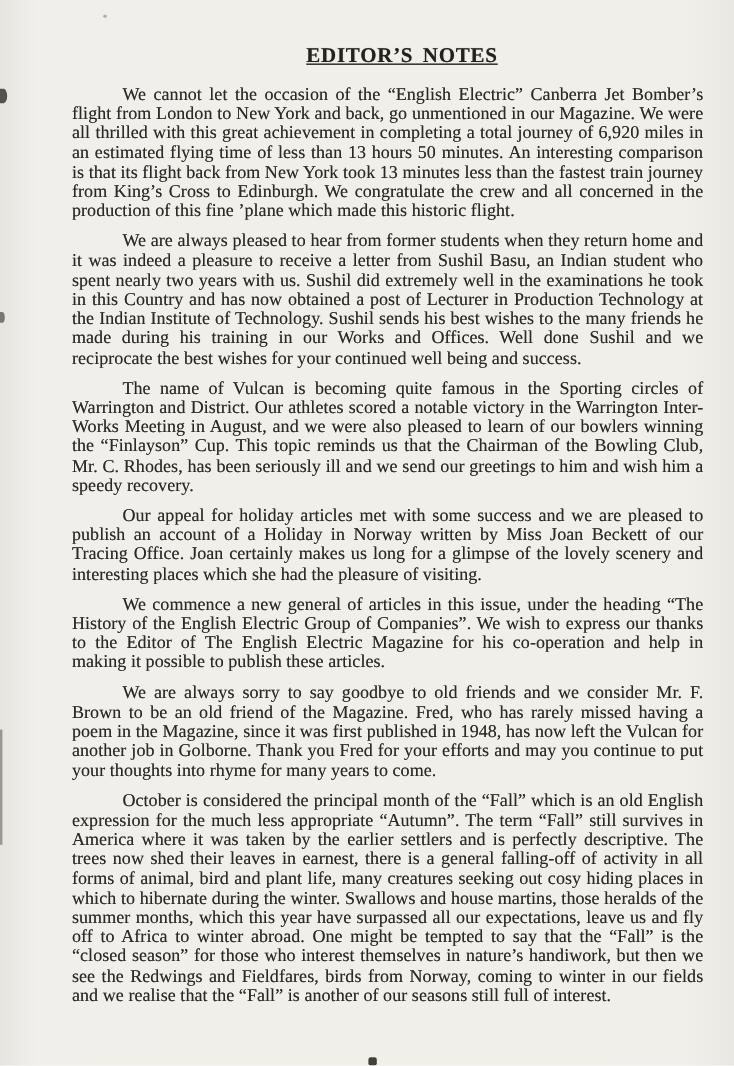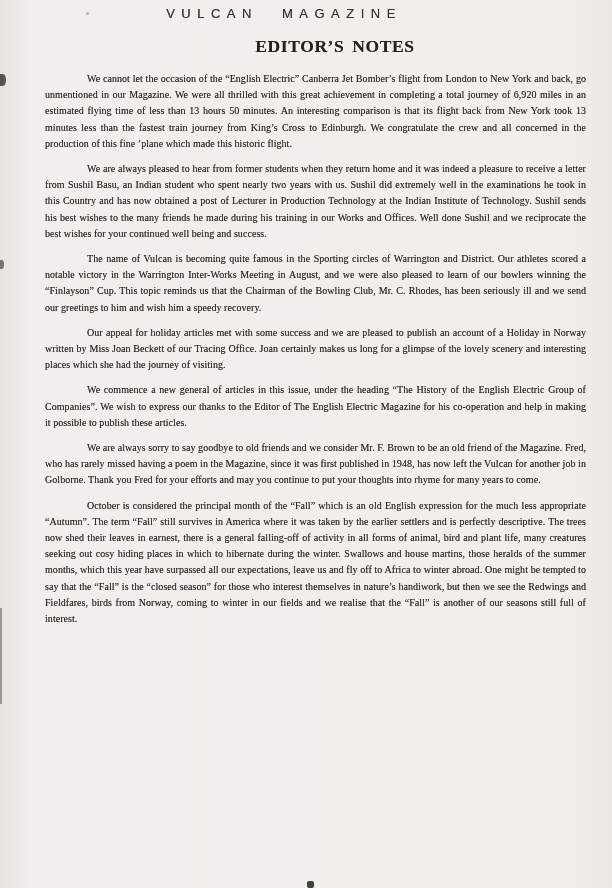--- a/index.html
+++ b/index.html
@@ -21,54 +21,54 @@
     text-shadow:0 0 .5px rgba(50,49,45,.6);
   }
   .heading{
     position:absolute;top:36px;left:58px;right:0;
     margin:0;text-align:center;
     font-family:"Liberation Serif", serif;
     font-size:17.5px;font-weight:700;
     letter-spacing:.6px;word-spacing:3px;
     color:#23221d;
     text-shadow:0 0 .6px rgba(35,34,29,.55);
+    text-decoration:underline;
   }
   .body-text{
     position:absolute;top:71px;left:45px;right:26px;
   }
   .body-text p{
-    margin:0 0 9px 0;
-    font-size:10px;line-height:16.2px;
+    margin:0 0 9px 15px;
+    font-size:15px;line-height:16.2px;
     text-align:justify;
     text-indent:42px;
     letter-spacing:.05px;
     color:#2b2a24;
     text-shadow:0 0 .55px rgba(43,42,36,.6);
   }
   
   .artifact{position:absolute;pointer-events:none;}
   .mark-1{left:0;top:74px;width:6px;height:12px;background:#3a3833;border-radius:0 60% 60% 0;opacity:.85;}
   .mark-2{left:0;top:260px;width:4px;height:9px;background:#4a4842;border-radius:0 60% 60% 0;opacity:.7;}
   .mark-3{left:0;top:608px;width:2px;height:96px;background:#5a5850;opacity:.55;}
   .mark-4{left:307px;top:881px;width:7px;height:7px;background:#2e2d28;border-radius:2px;opacity:.9;}
   .mark-5{left:86px;top:12px;width:3px;height:3px;background:#8a887f;border-radius:50%;opacity:.6;}
   .mark-6{left:577px;top:337px;width:3px;height:3px;background:#8f8d84;border-radius:50%;opacity:.5;}
 </style>
 </head>
 <body>
 
 <div class="page">
-  <div class="masthead">VULCAN MAGAZINE</div>
   <h1 class="heading">EDITOR’S NOTES</h1>
 
   <div class="body-text">
     <p>We cannot let the occasion of the “English Electric” Canberra Jet Bomber’s flight from London to New York and back, go unmentioned in our Magazine.  We were all thrilled with this great achievement in completing a total journey of 6,920 miles in an estimated flying time of less than 13 hours 50 minutes.  An interesting comparison is that its flight back from New York took 13 minutes less than the fastest train journey from King’s Cross to Edinburgh.  We congratulate the crew and all concerned in the production of this fine ’plane which made this historic flight.</p>
     <p>We are always pleased to hear from former students when they return home and it was indeed a pleasure to receive a letter from Sushil Basu, an Indian student who spent nearly two years with us.  Sushil did extremely well in the examinations he took in this Country and has now obtained a post of Lecturer in Production Technology at the Indian Institute of Technology.  Sushil sends his best wishes to the many friends he made during his training in our Works and Offices.  Well done Sushil and we reciprocate the best wishes for your continued well being and success.</p>
     <p>The name of Vulcan is becoming quite famous in the Sporting circles of Warrington and District.  Our athletes scored a notable victory in the Warrington Inter-Works Meeting in August, and we were also pleased to learn of our bowlers winning the “Finlayson” Cup.  This topic reminds us that the Chairman of the Bowling Club, Mr. C. Rhodes, has been seriously ill and we send our greetings to him and wish him a speedy recovery.</p>
-    <p>Our appeal for holiday articles met with some success and we are pleased to publish an account of a Holiday in Norway written by Miss Joan Beckett of our Tracing Office.  Joan certainly makes us long for a glimpse of the lovely scenery and interesting places which she had the journey of visiting.</p>
+    <p>Our appeal for holiday articles met with some success and we are pleased to publish an account of a Holiday in Norway written by Miss Joan Beckett of our Tracing Office.  Joan certainly makes us long for a glimpse of the lovely scenery and interesting places which she had the pleasure of visiting.</p>
     <p>We commence a new general of articles in this issue, under the heading “The History of the English Electric Group of Companies”.  We wish to express our thanks to the Editor of The English Electric Magazine for his co-operation and help in making it possible to publish these articles.</p>
     <p>We are always sorry to say goodbye to old friends and we consider Mr. F. Brown to be an old friend of the Magazine.  Fred, who has rarely missed having a poem in the Magazine, since it was first published in 1948, has now left the Vulcan for another job in Golborne.  Thank you Fred for your efforts and may you continue to put your thoughts into rhyme for many years to come.</p>
     <p>October is considered the principal month of the “Fall” which is an old English expression for the much less appropriate “Autumn”.  The term “Fall” still survives in America where it was taken by the earlier settlers and is perfectly descriptive.  The trees now shed their leaves in earnest, there is a general falling-off of activity in all forms of animal, bird and plant life, many creatures seeking out cosy hiding places in which to hibernate during the winter.  Swallows and house martins, those heralds of the summer months, which this year have surpassed all our expectations, leave us and fly off to Africa to winter abroad.  One might be tempted to say that the “Fall” is the “closed season” for those who interest themselves in nature’s handiwork, but then we see the Redwings and Fieldfares, birds from Norway, coming to winter in our fields and we realise that the “Fall” is another of our seasons still full of interest.</p>
   </div>
 
   <div class="artifact mark-1"></div>
   <div class="artifact mark-2"></div>
   <div class="artifact mark-3"></div>
   <div class="artifact mark-4"></div>
   <div class="artifact mark-5"></div>

